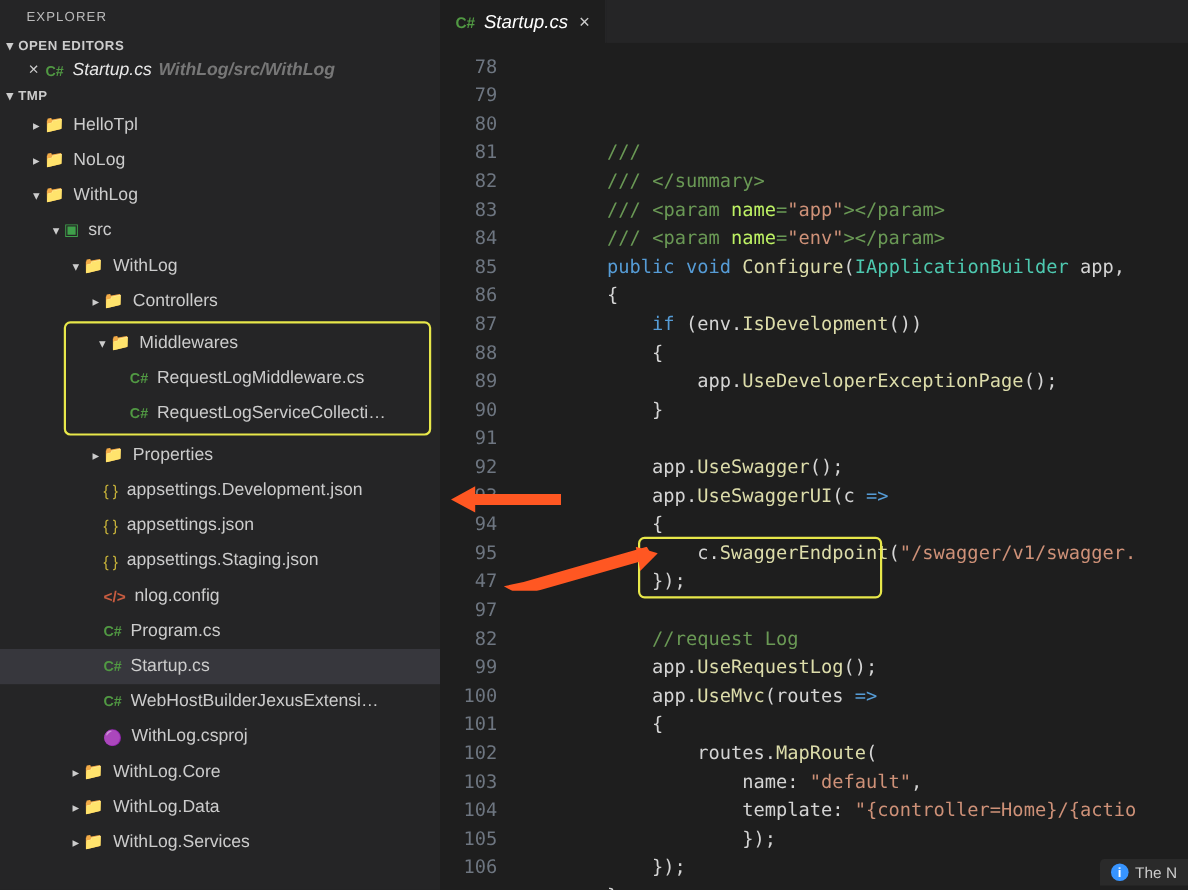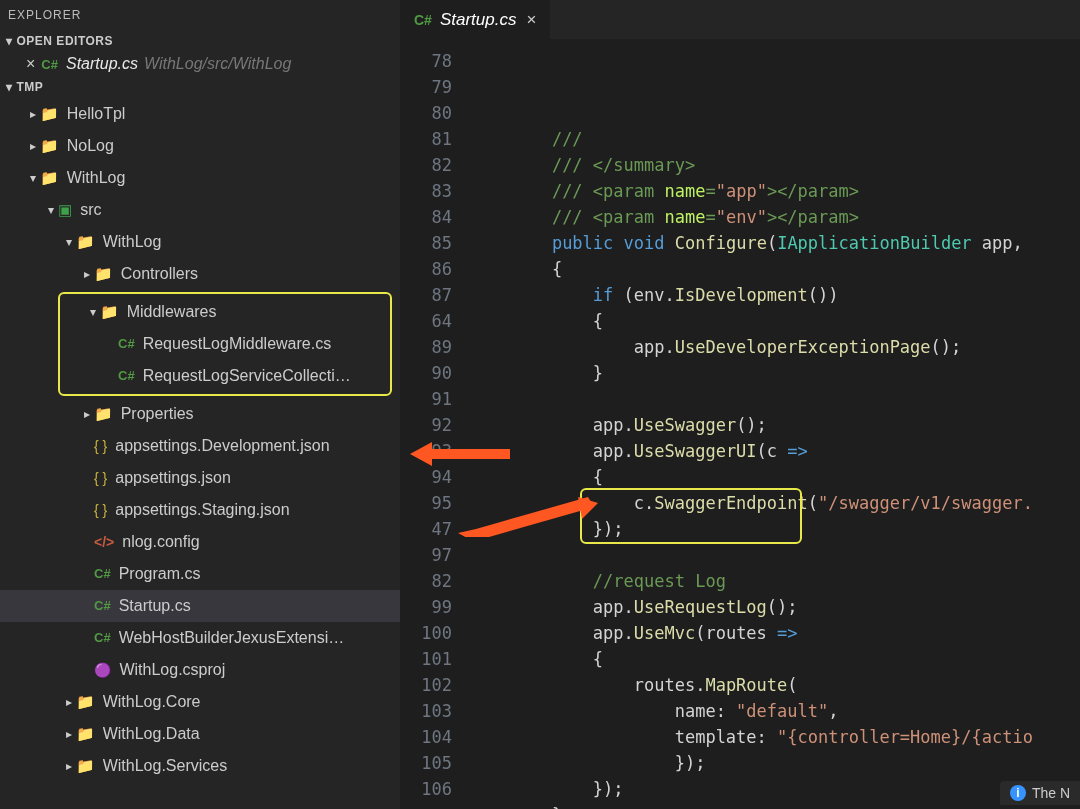--- a/index.html
+++ b/index.html
@@ -13,21 +13,21 @@
       display: flex;
     }
     .sidebar {
       width: 400px;
       background: #252526;
       display: flex;
       flex-direction: column;
       font-size: 15px;
     }
     .sidebar-header {
-      padding: 8px 8px;
+      padding: 8px 24px;
       color: #bbbbbb;
       font-size: 12px;
       letter-spacing: 1px;
     }
     .section-header {
       display: flex;
       align-items: center;
       padding: 4px 6px;
       color: #cccccc;
       font-size: 12px;
@@ -47,21 +47,21 @@
       margin-right: 6px;
       font-size: 16px;
     }
     .cs-badge {
       color: #519943;
       font-size: 13px;
       font-weight: 700;
       margin-right: 8px;
     }
     .editor-name { color: #e8e8e8; font-style: italic; }
-    .editor-path { color: #777; font-style: italic; margin-left: 6px; }
+    .editor-path { color: #777; font-style: italic; margin-left: 6px; font-weight: bold; }
     .tree { flex: 1; overflow: hidden; }
     .tree-item {
       display: flex;
       align-items: center;
       padding: 3px 8px;
       cursor: pointer;
       font-size: 16px;
       line-height: 26px;
       white-space: nowrap;
       overflow: hidden;
@@ -317,21 +317,21 @@
         <div>78</div>
         <div>79</div>
         <div>80</div>
         <div>81</div>
         <div>82</div>
         <div>83</div>
         <div>84</div>
         <div>85</div>
         <div>86</div>
         <div>87</div>
-        <div>64</div>
+        <div>88</div>
         <div>89</div>
         <div>90</div>
         <div>91</div>
         <div>92</div>
         <div>93</div>
         <div>94</div>
         <div>95</div>
         <div>47</div>
         <div>97</div>
         <div>82</div>

